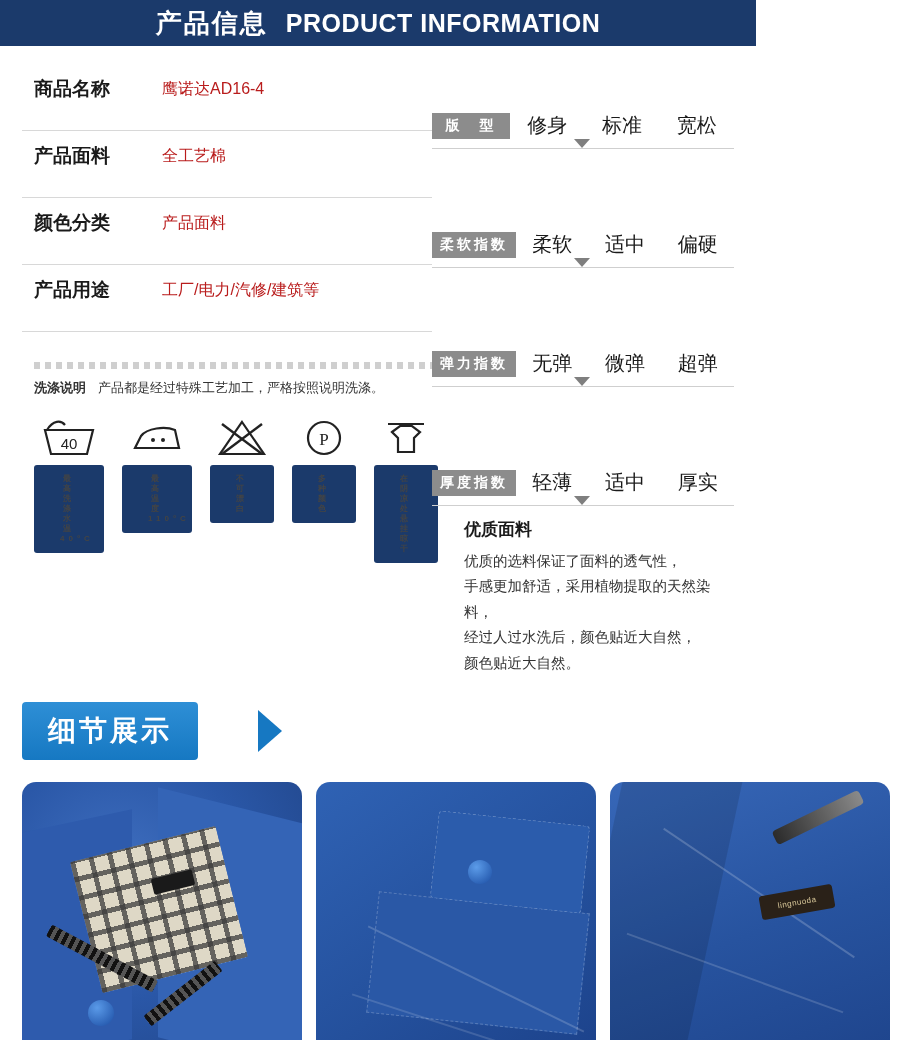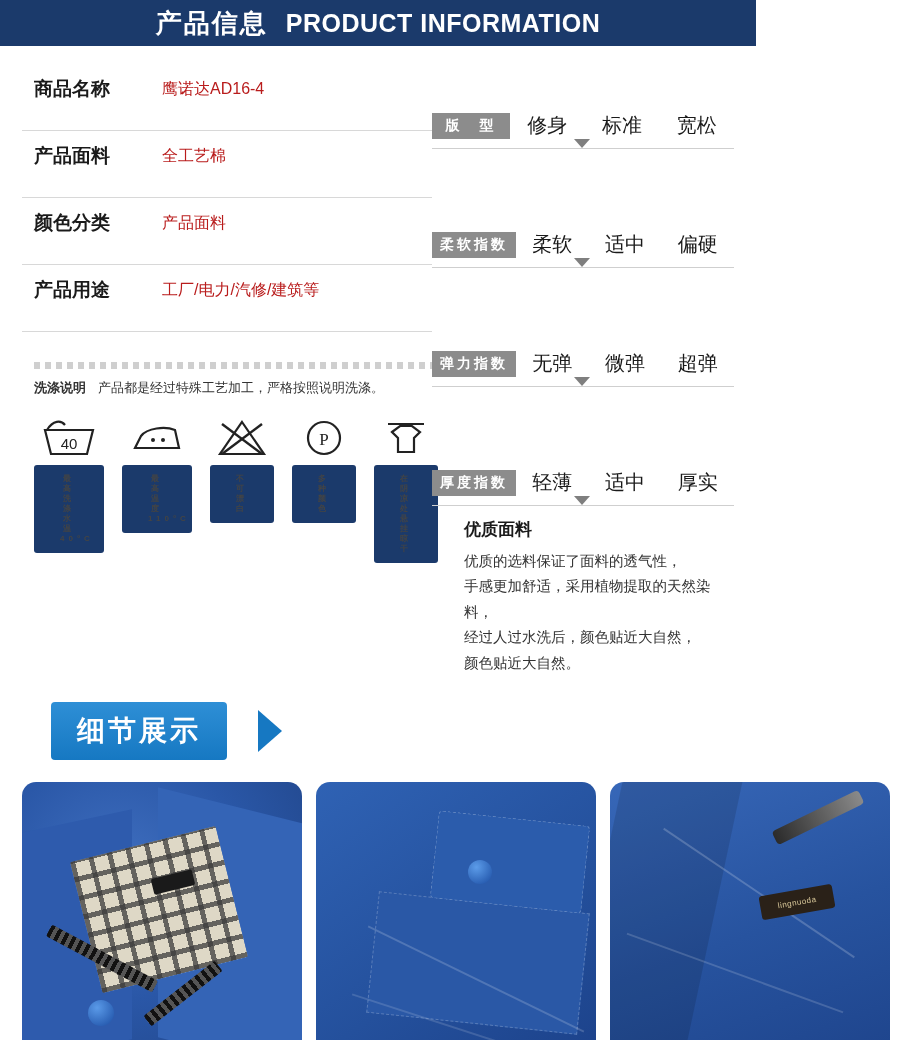--- a/index.html
+++ b/index.html
@@ -72,21 +72,21 @@
   .fabric{padding-top:6px;margin-left:32px;}
   .fabric h3{font-size:17px;margin:0 0 8px 0;color:#1a1a1a;}
   .fabric p{font-size:14.5px;line-height:1.75;margin:0;color:#333;}
 
   
   .banner-wrap{margin:26px 0 0 22px;position:relative;height:58px;}
   .banner{
     display:inline-flex;align-items:center;justify-content:center;
     background:linear-gradient(180deg,#2e8fd6 0%,#1678c2 100%);
     color:#fff;font-size:28px;font-weight:bold;letter-spacing:3px;
-    padding:10px 26px;border-radius:4px;height:38px;box-sizing:content-box;margin-left:29px;
+    padding:10px 26px;border-radius:4px;height:38px;box-sizing:content-box;
   }
   .banner-arrow{
     position:absolute;left:236px;top:8px;width:0;height:0;
     border-top:21px solid transparent;border-bottom:21px solid transparent;
     border-left:24px solid #1678c2;
   }
 
   
   .photos{display:flex;gap:14px;padding:22px 22px 0 22px;box-sizing:border-box;}
   .photo-card{width:280px;}

